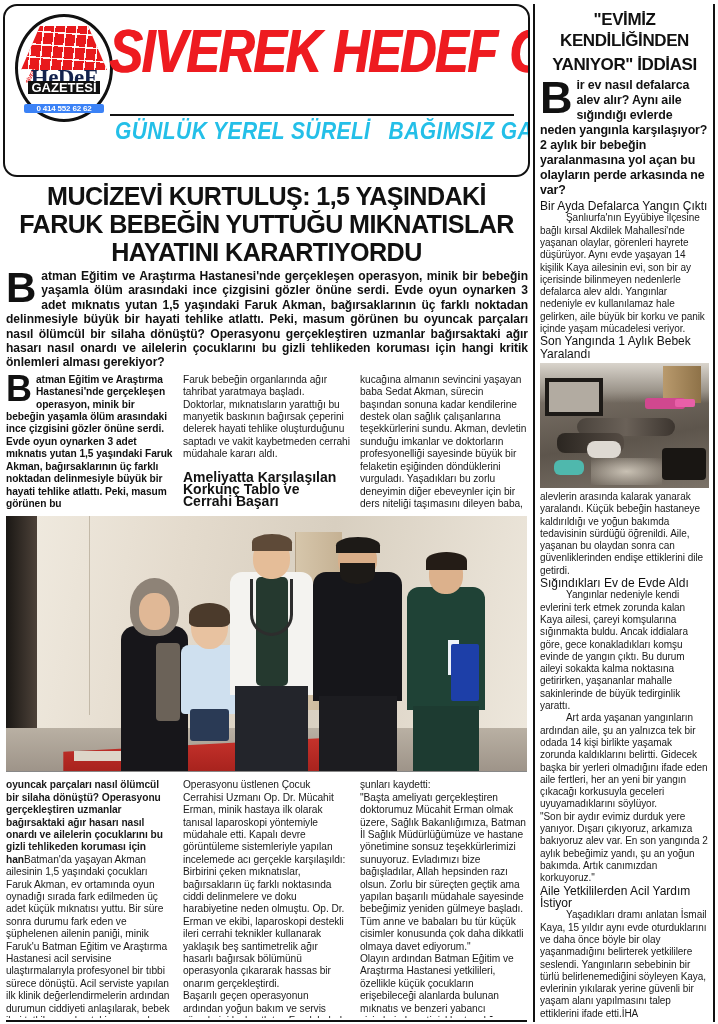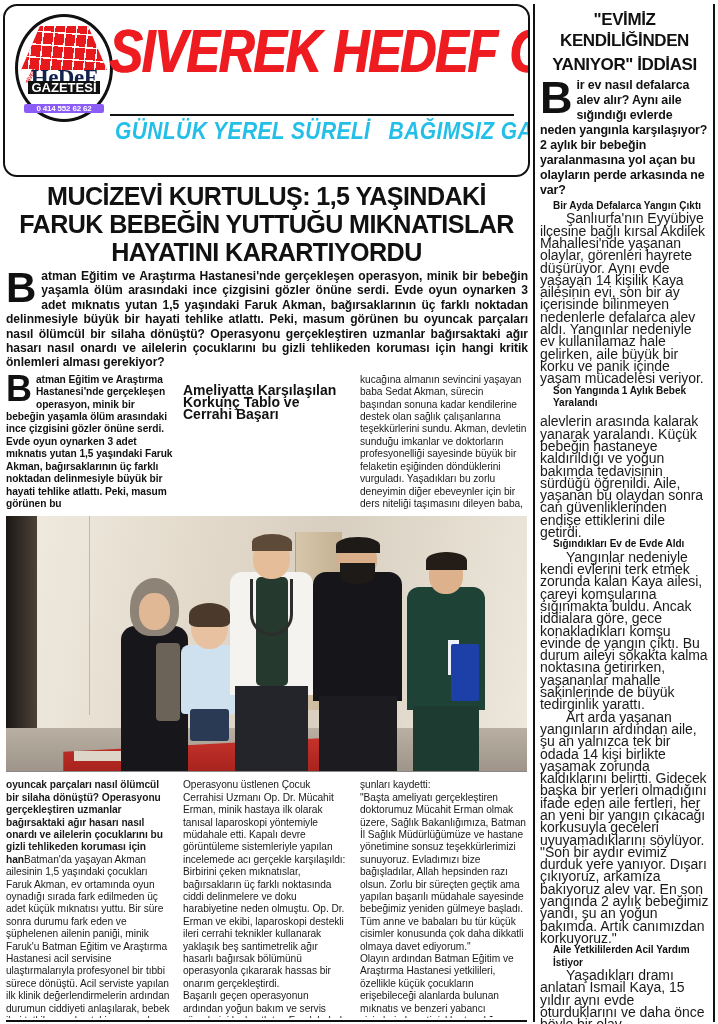--- a/index.html
+++ b/index.html
@@ -88,21 +88,21 @@
     font-weight: bold;
     font-size: 13px;
     letter-spacing: 0px;
     padding: 0 3px;
     line-height: 13px;
   }
   .logo-phone {
     position: absolute;
     left: 9px; right: 9px; top: 90px;
     text-align: center;
-    background: #8b5cf6;
+    background: #3b82f6;
     color: #fff;
     font-weight: bold;
     font-size: 8px;
     line-height: 9px;
     border-radius: 2px;
     letter-spacing: -0.2px;
   }
   .logo-side {
     position: absolute;
     left: 6px; top: 56px;
@@ -339,33 +339,32 @@
     letter-spacing: -0.1px;
   }
   .rs-dropcap {
     float: left;
     font-weight: bold;
     font-size: 45px;
     line-height: 35px;
     padding: 2px 4px 0 0;
   }
   .rs-body {
-    font-size: 14px;
+    font-size: 10px;
     line-height: 12.3px;
     color: #1a1a1a;
     letter-spacing: -0.05px;
   }
   .rs-body p { margin: 0; }
   .rs-body .indent { text-indent: 26px; }
   .rs-sub {
-    font-weight: bold;
-    font-size: 10px;
+    font-weight: normal;
+    font-size: 12px;
     line-height: 12.4px;
     color: #111;
-    margin-left: 13px;
   }
   .fire-photo {
     margin: 3px 0 3px 0;
     height: 191px;
     position: relative;
     overflow: hidden;
     background: #6e675f;
   }
   .fp-floor { position:absolute; inset:0;
     background: linear-gradient(170deg,#8a8178 0%,#736a60 30%,#5d554c 60%,#7b7268 100%); }
@@ -431,20 +430,21 @@
       <span class="dropcap">B</span><span>atman Eğitim ve Araştırma Hastanesi'nde gerçekleşen operasyon, minik bir bebeğin yaşamla ölüm arasındaki ince çizgisini gözler önüne serdi. Evde oyun oynarken 3 adet mıknatıs yutan 1,5 yaşındaki Faruk Akman, bağırsaklarının üç farklı noktadan delinmesiyle büyük bir hayati tehlike atlattı. Peki, masum görünen bu oyuncak parçaları nasıl ölümcül bir silaha dönüştü? Operasyonu gerçekleştiren uzmanlar bağırsaktaki ağır hasarı nasıl onardı ve ailelerin çocuklarını bu gizli tehlikeden koruması için hangi kritik önlemleri alması gerekiyor?</span>
     </div>
 
     <div class="tri">
       <div class="col">
         <div class="bodytext bold">
           <span class="col-dropcap">B</span><span>atman Eğitim ve Araştırma Hastanesi'nde gerçekleşen operasyon, minik bir bebeğin yaşamla ölüm arasındaki ince çizgisini gözler önüne serdi. Evde oyun oynarken 3 adet mıknatıs yutan 1,5 yaşındaki Faruk Akman, bağırsaklarının üç farklı noktadan delinmesiyle büyük bir hayati tehlike atlattı. Peki, masum görünen bu</span>
         </div>
       </div>
       <div class="col">
+        <div class="bodytext">Faruk bebeğin organlarında ağır tahribat yaratmaya başladı. Doktorlar, mıknatısların yarattığı bu manyetik baskının bağırsak çeperini delerek hayati tehlike oluşturduğunu saptadı ve vakit kaybetmeden cerrahi müdahale kararı aldı.</div>
         <div class="subhead">Ameliyatta Karşılaşılan Korkunç Tablo ve Cerrahi Başarı</div>
       </div>
       <div class="col">
         <div class="bodytext">kucağına almanın sevincini yaşayan baba Sedat Akman, sürecin başından sonuna kadar kendilerine destek olan sağlık çalışanlarına teşekkürlerini sundu. Akman, devletin sunduğu imkanlar ve doktorların profesyonelliği sayesinde büyük bir felaketin eşiğinden döndüklerini vurguladı. Yaşadıkları bu zorlu deneyimin diğer ebeveynler için bir ders niteliği taşımasını dileyen baba,</div>
       </div>
     </div>
 
     <div class="main-photo">
       <div class="ph-wallL"></div>
       <div class="ph-wall"></div>

